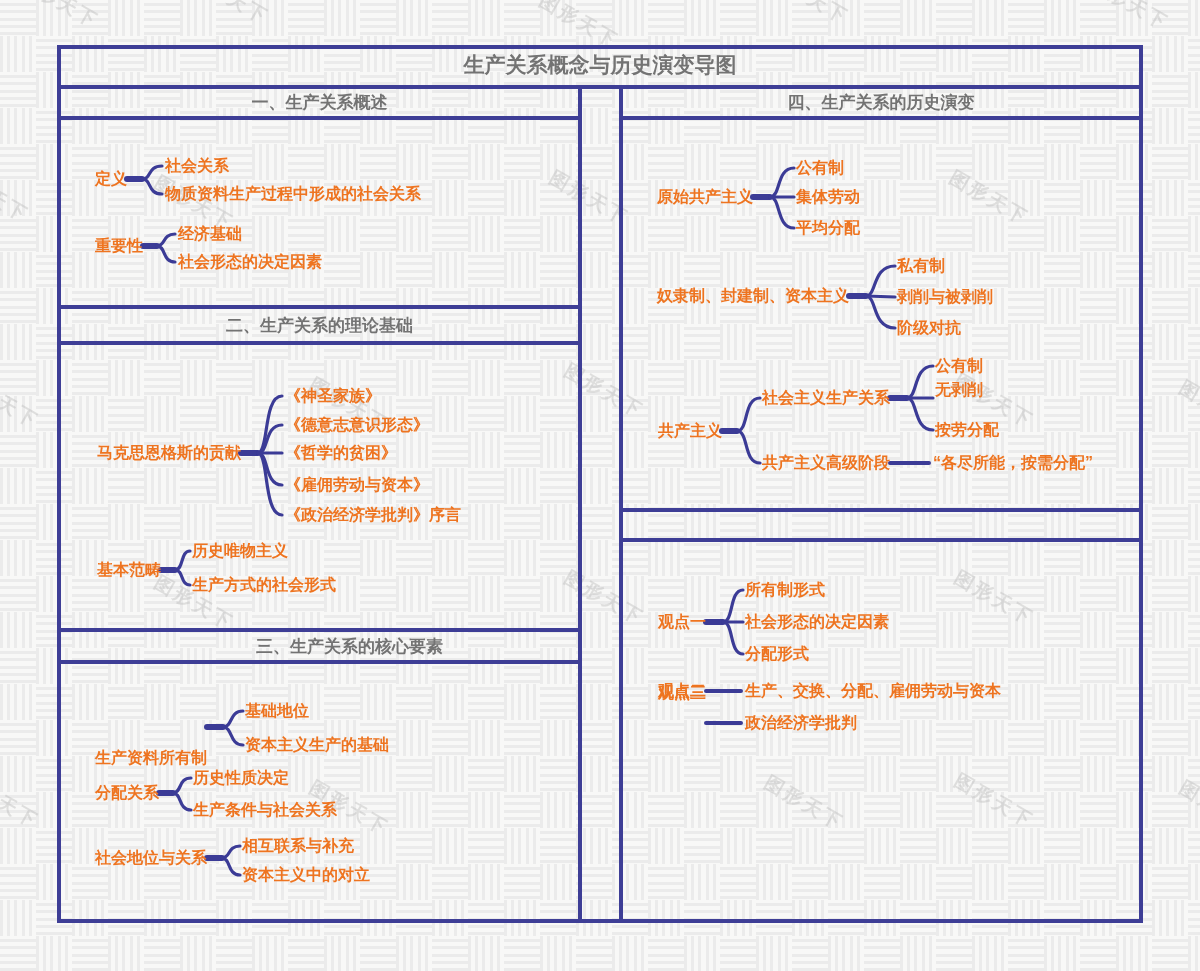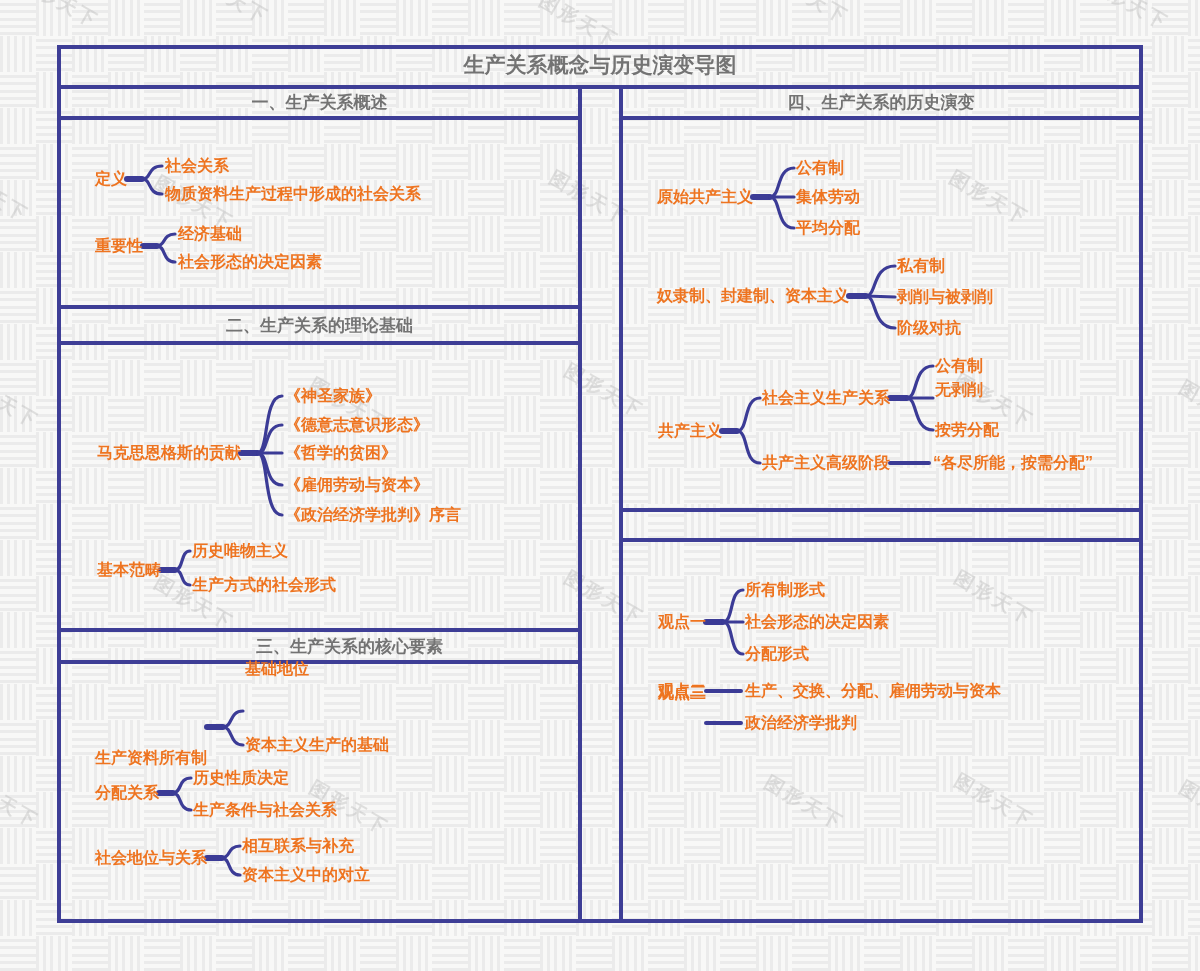--- a/index.html
+++ b/index.html
@@ -171,21 +171,21 @@
   <span class="node" style="left:285px;top:396px">《神圣家族》</span>
   <span class="node" style="left:285px;top:425px">《德意志意识形态》</span>
   <span class="node" style="left:285px;top:453px">《哲学的贫困》</span>
   <span class="node" style="left:285px;top:485px">《雇佣劳动与资本》</span>
   <span class="node" style="left:285px;top:515px">《政治经济学批判》序言</span>
   <span class="node" style="left:97px;top:570px">基本范畴</span>
   <span class="node" style="left:192px;top:551px">历史唯物主义</span>
   <span class="node" style="left:192px;top:585px">生产方式的社会形式</span>
 
   <span class="node" style="left:95px;top:758px">生产资料所有制</span>
-  <span class="node" style="left:245px;top:669px">基础地位</span>
+  <span class="node" style="left:245px;top:711px">基础地位</span>
   <span class="node" style="left:245px;top:745px">资本主义生产的基础</span>
   <span class="node" style="left:95px;top:793px">分配关系</span>
   <span class="node" style="left:193px;top:778px">历史性质决定</span>
   <span class="node" style="left:193px;top:810px">生产条件与社会关系</span>
   <span class="node" style="left:95px;top:858px">社会地位与关系</span>
   <span class="node" style="left:242px;top:846px">相互联系与补充</span>
   <span class="node" style="left:242px;top:875px">资本主义中的对立</span>
 
   <span class="node" style="left:657px;top:197px">原始共产主义</span>
   <span class="node" style="left:796px;top:168px">公有制</span>

